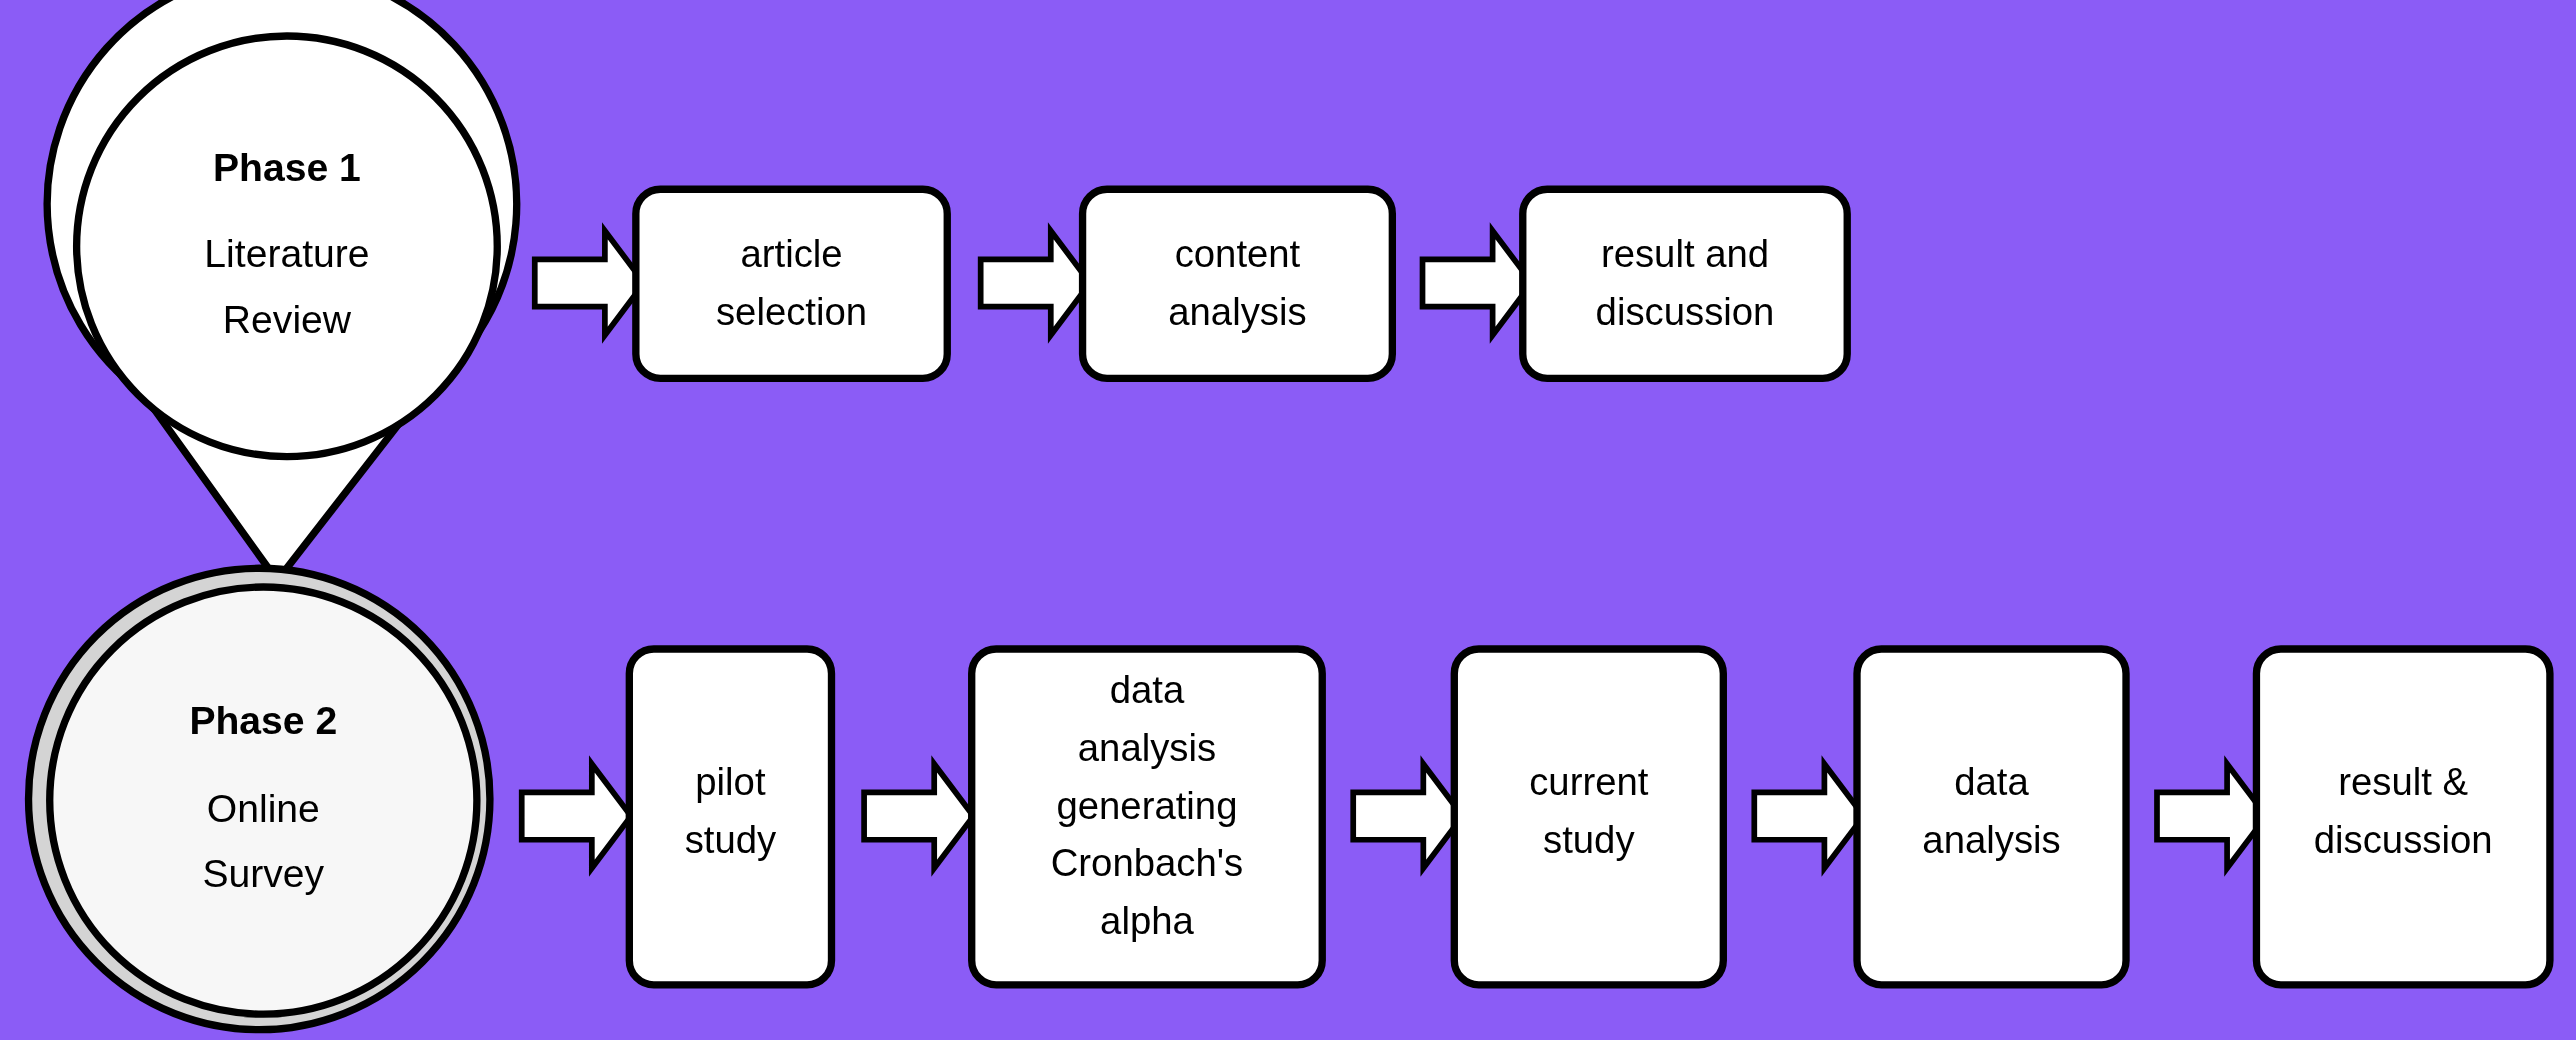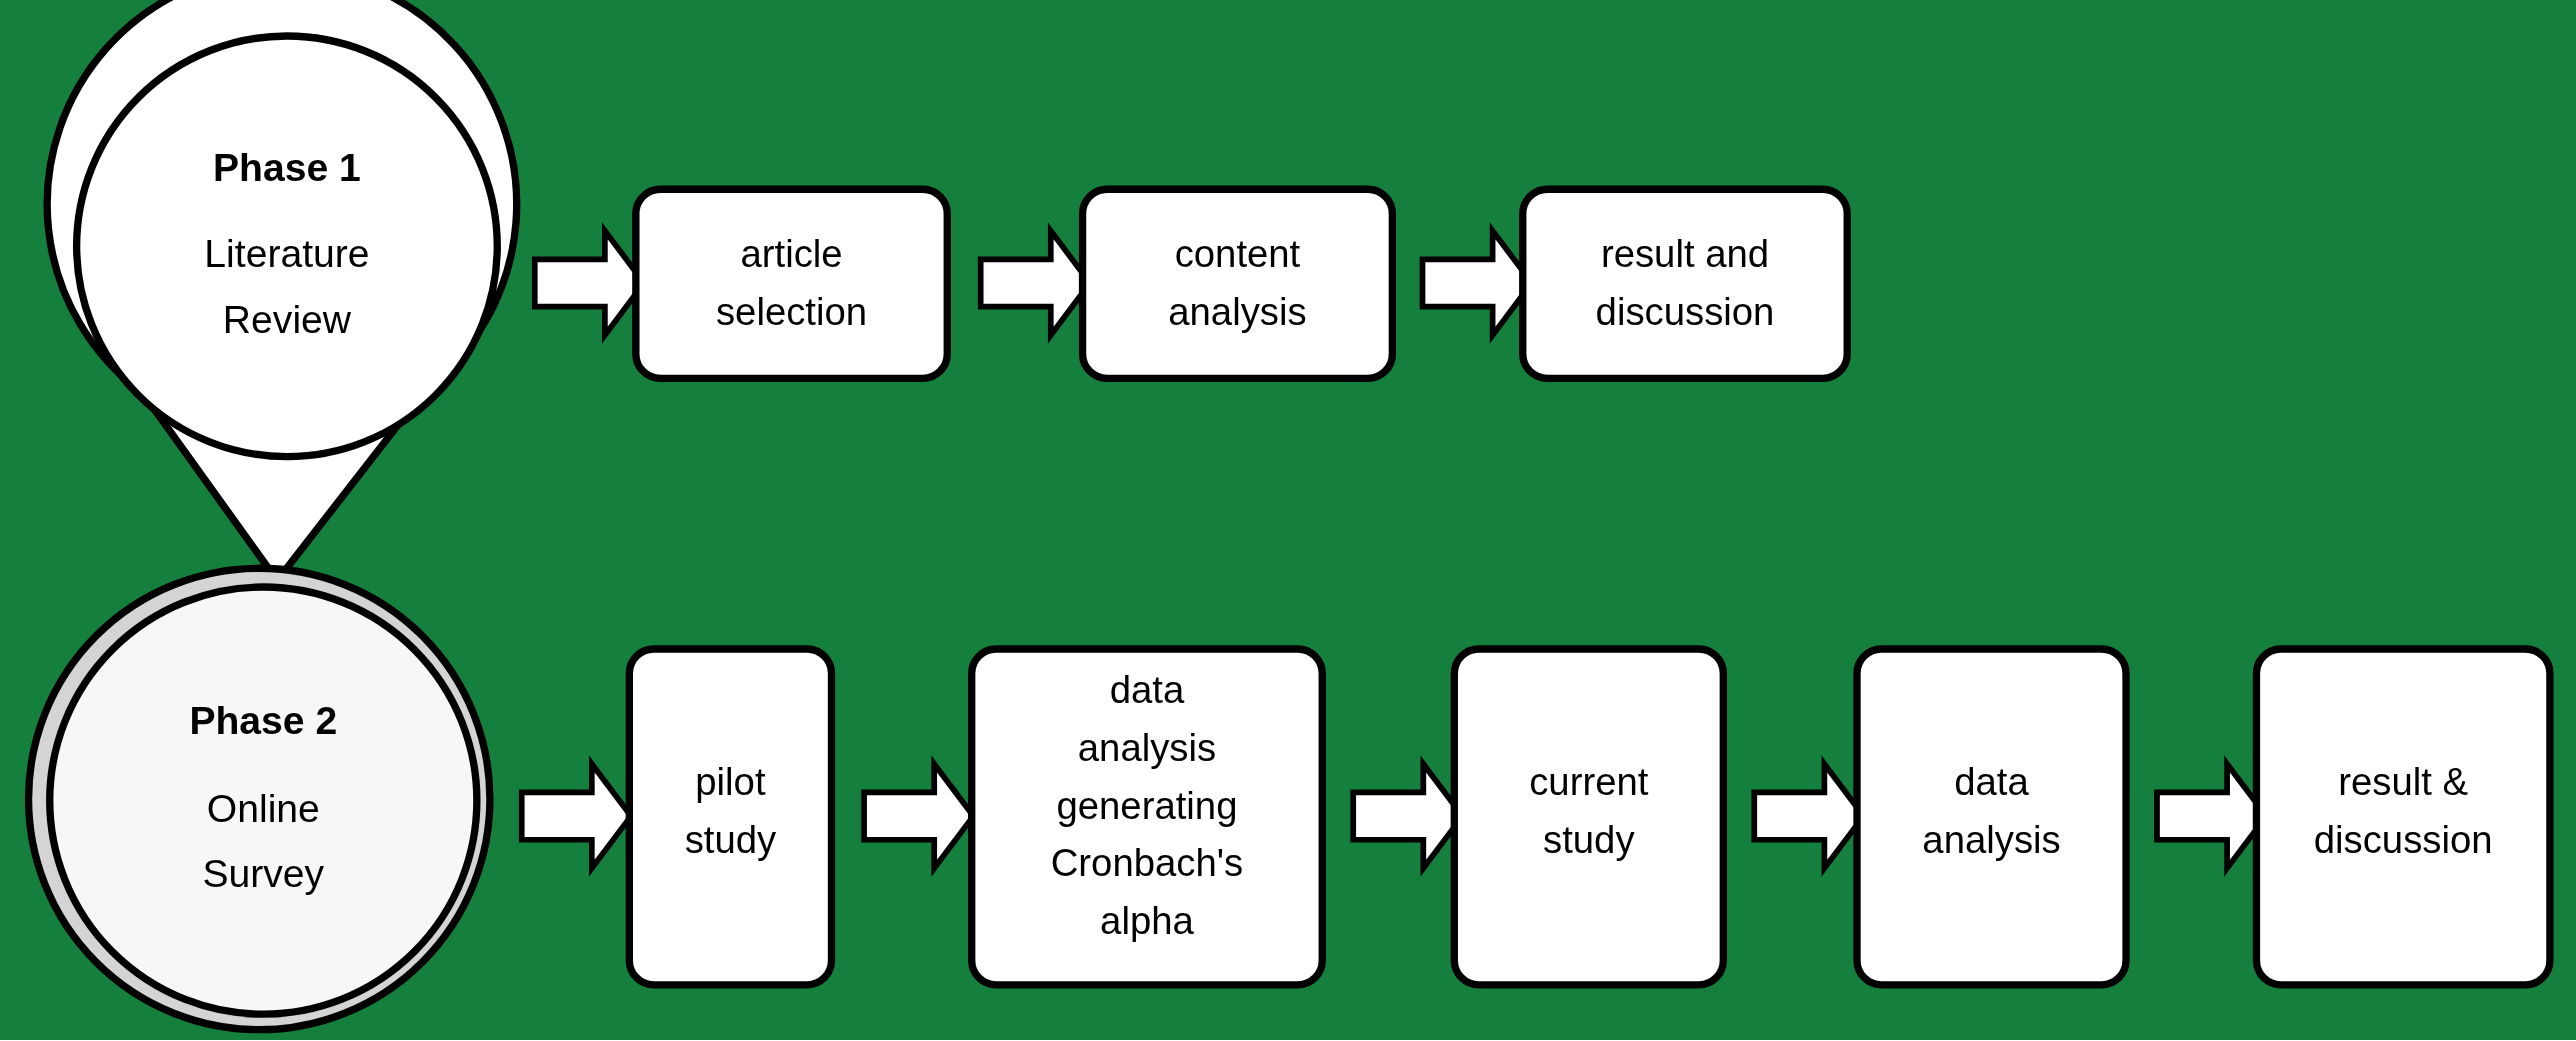--- a/index.html
+++ b/index.html
@@ -10,21 +10,21 @@
   body {
     width: 2576px;
     height: 1042px;
     font-family: "Liberation Sans", sans-serif;
     overflow: hidden;
   }
   #diagram-root {
     position: relative;
     width: 2576px;
     height: 1040px;
-    background: #15803d;
+    background: #8b5cf6;
   }
   svg#flow-svg {
     display: block;
     width: 2576px;
     height: 1042px;
   }
   .teardrop-outline {
     fill: #ffffff;
     stroke: #000000;
     stroke-width: 9;

